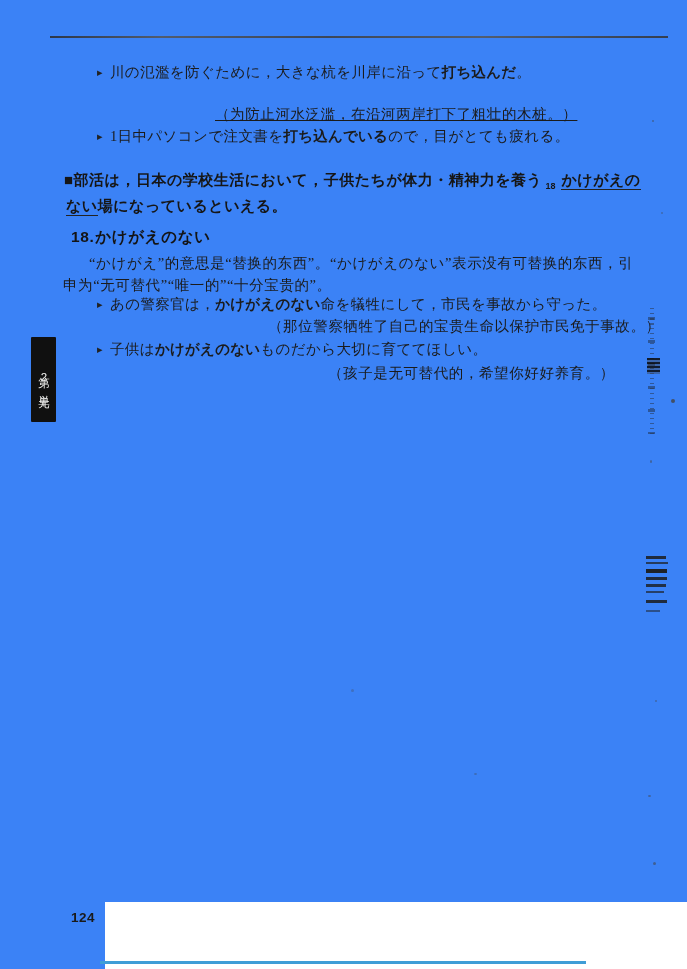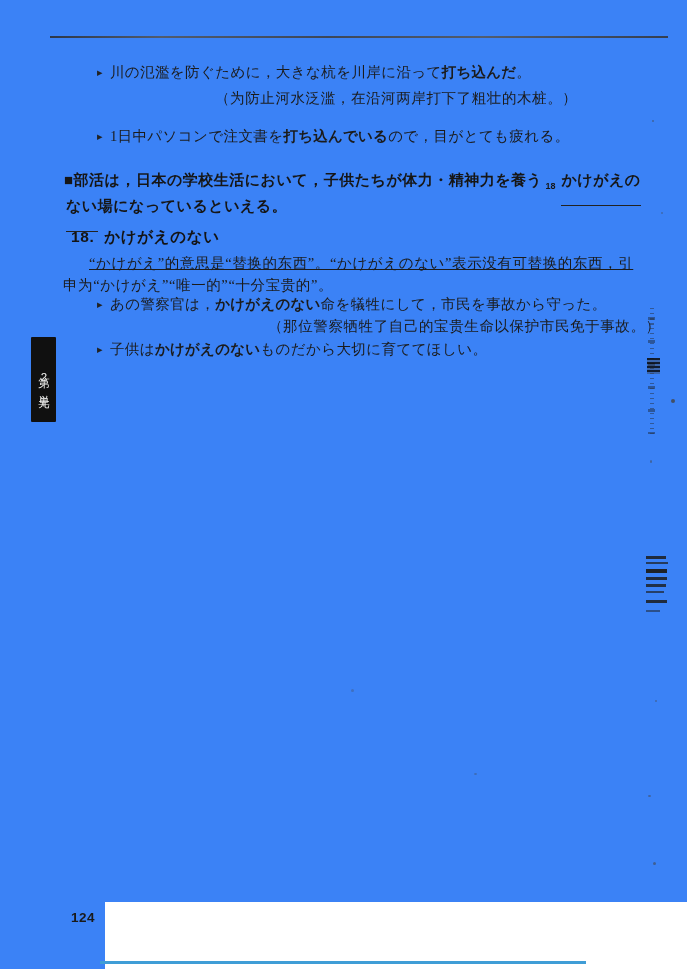--- a/index.html
+++ b/index.html
@@ -46,40 +46,40 @@
   
   .gothic {
     font-family: "Liberation Sans", "DejaVu Sans", sans-serif;
     font-weight: 700;
     font-size: 15px;
     letter-spacing: .5px;
     color: #161616;
   }
   .underlined {
     border-bottom: 1.5px solid #222;
-    padding-bottom: 17px;
+    padding-bottom: 1px;
   }
   .ref-sub {
     font-size: 9px;
     font-weight: 700;
     vertical-align: -4px;
     margin: 0 6px 0 3px;
     letter-spacing: 0;
   }
   
   .entry-heading {
     position: absolute;
     font-family: "Liberation Sans", "DejaVu Sans", sans-serif;
     font-weight: 700;
     font-size: 15.5px;
     letter-spacing: .6px;
     color: #141414;
     white-space: nowrap;
   }
-  .entry-heading .num { margin-right: 10px; }
+  .entry-heading .num { margin-right: 1px; }
   
   .unit-tab {
     position: absolute;
     left: 31px; top: 337px;
     width: 25px; height: 85px;
     background: #101010;
     color: #f2f2f0;
     display: flex;
     align-items: center;
     justify-content: center;
@@ -154,48 +154,49 @@
 </head>
 <body>
 
 <div class="page">
 
   <div class="top-rule"></div>
 
   <div class="line" style="left:97px; top:64px;">
     <span class="bullet">▸</span><span>川の氾濫を防ぐために，大きな杭を川岸に沿って</span><span class="jp-bold">打ち込んだ</span><span>。</span>
   </div>
-  <div class="line cn-line" style="left:215px; top:90px;">（为防止河水泛滥，在沿河两岸打下了粗壮的木桩。）</div>
+  <div class="line cn-line" style="left:215px; top:106px;text-decoration:underline;">（为防止河水泛滥，在沿河两岸打下了粗壮的木桩。）</div>
 
   <div class="line" style="left:97px; top:128px;">
     <span class="bullet">▸</span><span>1日中パソコンで注文書を</span><span class="jp-bold">打ち込んでいる</span><span>ので，目がとても疲れる。</span>
   </div>
 
   <div class="line gothic" style="left:64px; top:171px;">
     <span>■</span><span>部活は，日本の学校生活において，子供たちが体力・精神力を養う</span><span class="ref-sub">18</span><span class="underlined">かけがえの</span>
   </div>
   <div class="line gothic" style="left:66px; top:197px;">
     <span class="underlined">ない</span><span>場になっているといえる。</span>
   </div>
 
   <div class="entry-heading" style="left:71px; top:227px;">
     <span class="num">18.</span><span>かけがえのない</span>
   </div>
 
-  <div class="line cn-line" style="left:89px; top:255px;text-decoration:underline;">“かけがえ”的意思是“替换的东西”。“かけがえのない”表示没有可替换的东西，引</div>
-  <div class="line cn-line" style="left:63px; top:277px;">申为“かけがえ”“唯一的”“十分宝贵的”。</div>
+  <div class="line cn-line" style="left:89px; top:255px;">“かけがえ”的意思是“替换的东西”。“かけがえのない”表示没有可替换的东西，引</div>
+  <div class="line cn-line" style="left:63px; top:277px;">申为“无可替代”“唯一的”“十分宝贵的”。</div>
 
   <div class="line" style="left:97px; top:296px;">
     <span class="bullet">▸</span><span>あの警察官は，</span><span class="jp-bold">かけがえのない</span><span>命を犠牲にして，市民を事故から守った。</span>
   </div>
   <div class="line cn-line" style="left:268px; top:318px;">（那位警察牺牲了自己的宝贵生命以保护市民免于事故。）</div>
 
   <div class="line" style="left:97px; top:341px;">
     <span class="bullet">▸</span><span>子供は</span><span class="jp-bold">かけがえのない</span><span>ものだから大切に育ててほしい。</span>
   </div>
+  <div class="line cn-line" style="left:328px; top:365px;">（孩子是无可替代的，希望你好好养育。）</div>
 
   <div class="unit-tab">第2単元</div>
 
   <div class="footer-white"></div>
   <div class="page-number">124</div>
   <div class="bottom-blue-rule"></div>
 
   <div class="artifact strip-noise"></div>
   <div class="artifact strip-blob"></div>
   <div class="artifact bar b1"></div>

